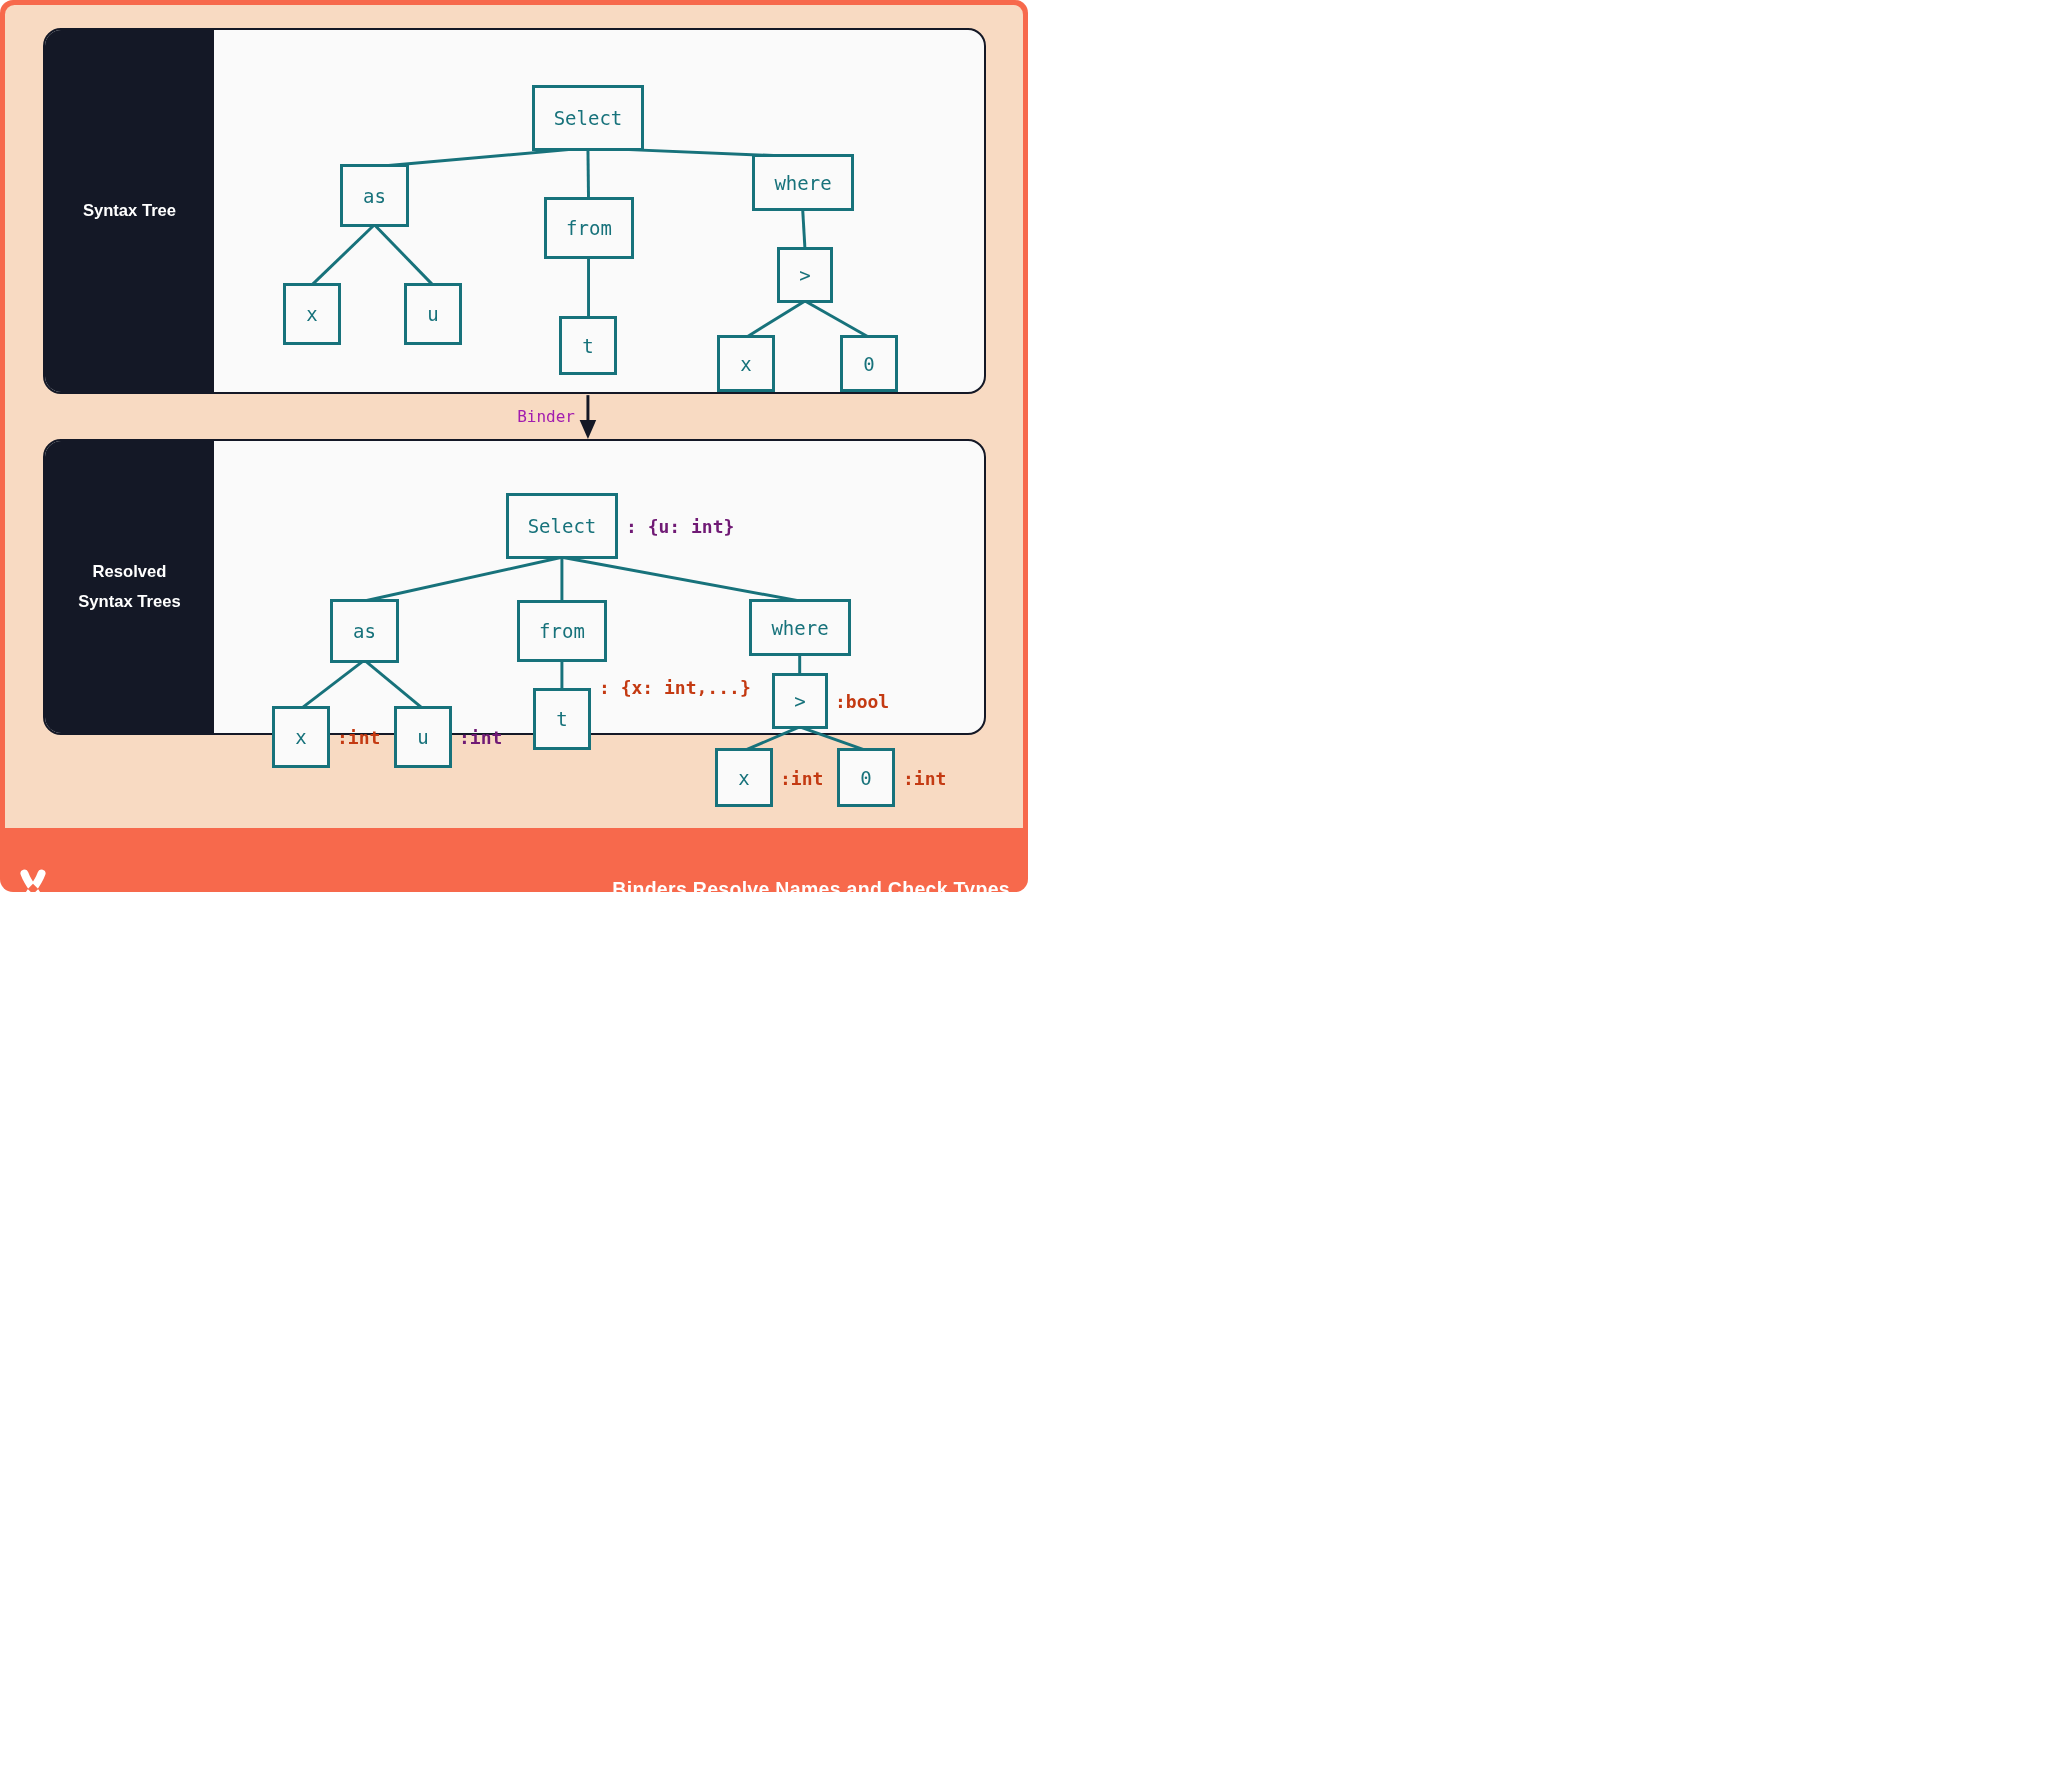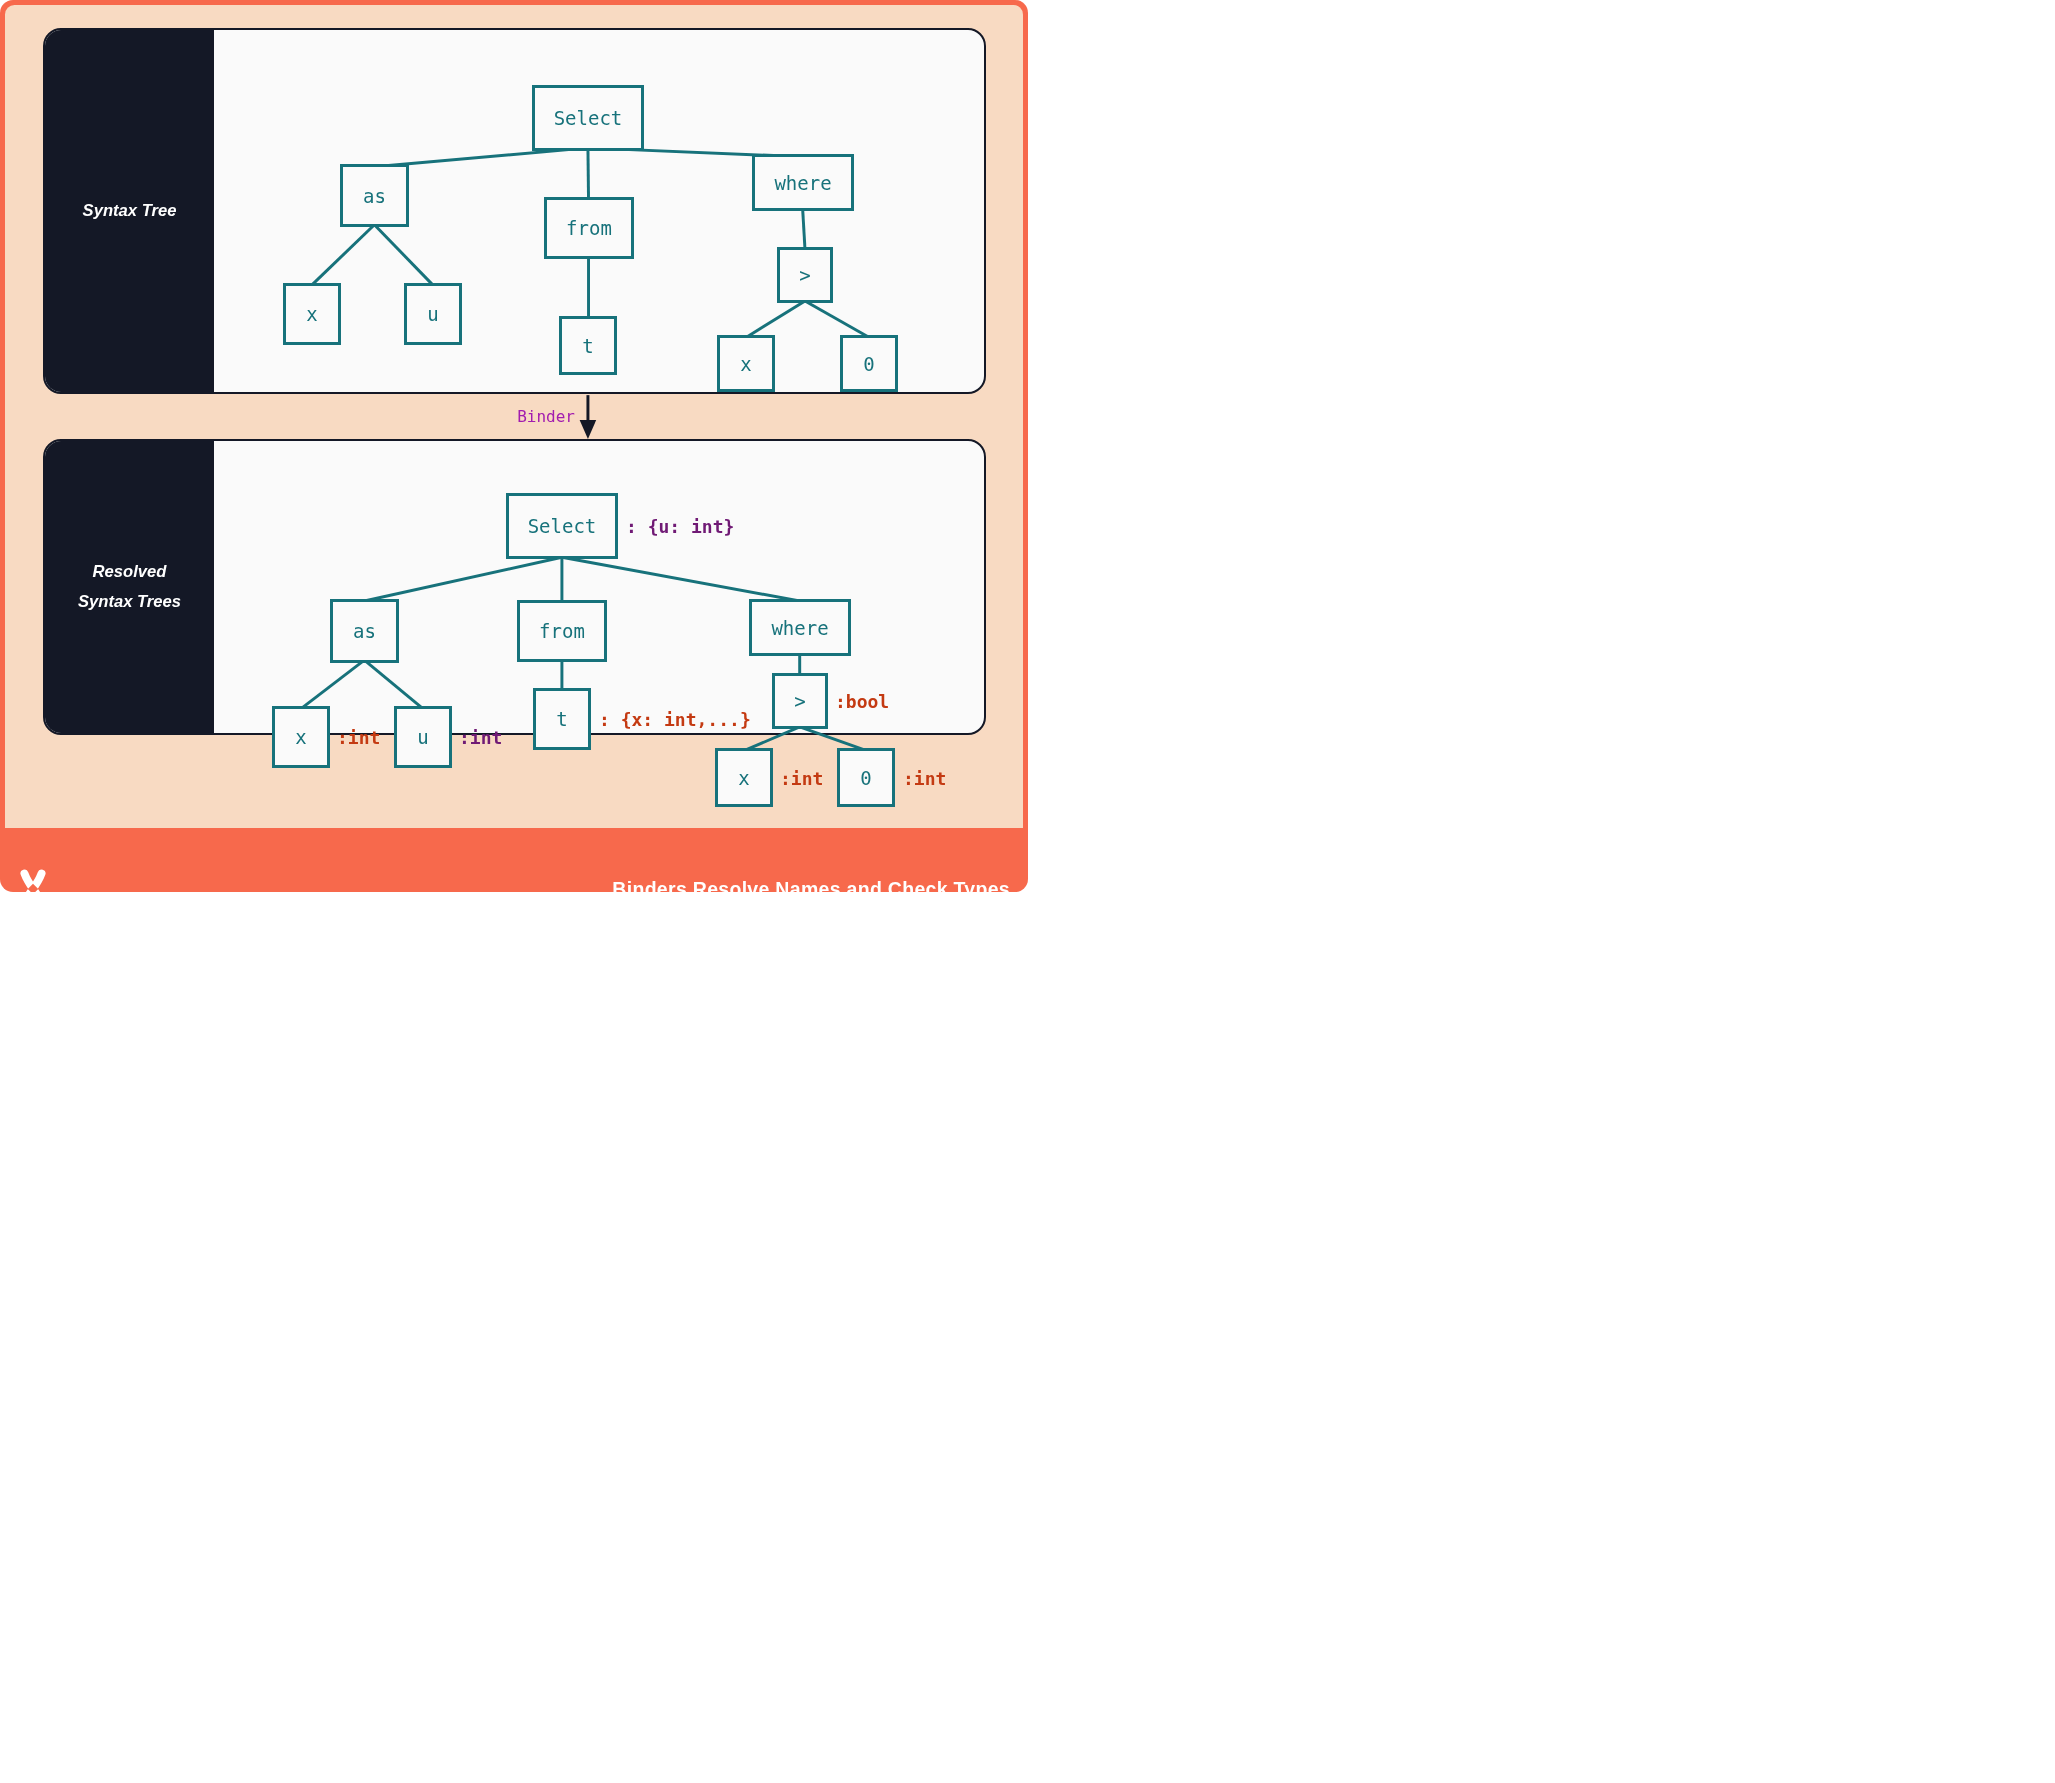--- a/index.html
+++ b/index.html
@@ -3,21 +3,21 @@
 <meta charset="utf-8">
 <style>
   html,body{margin:0;padding:0;background:#ffffff;}
   .stage{position:relative;width:1028px;height:892px;overflow:hidden;
          font-family:"Liberation Sans",sans-serif;}
   .frame{position:absolute;inset:0;background:#f7694c;border-radius:13px;}
   .peach{position:absolute;left:5.3px;right:5.3px;top:5.3px;height:823px;
          background:#f8dac2;border-radius:9.5px 9.5px 0 0;}
 
   .panel{position:absolute;left:43px;width:943px;background:#fafafa;
-         border:2.4px solid #141826;border-radius:18px;overflow:hidden;box-sizing:border-box;font-style:italic;}
+         border:2.4px solid #141826;border-radius:18px;overflow:hidden;box-sizing:border-box;}
   #panel-1{top:28px;height:366px;}
   #panel-2{top:439px;height:296px;}
   .side{position:absolute;left:0;top:0;bottom:0;width:169px;background:#141826;
         color:#ffffff;display:flex;flex-direction:column;justify-content:center;
         align-items:center;font-weight:bold;font-size:16.6px;line-height:1.8;text-align:center;}
 
   svg.edges{position:absolute;left:0;top:0;width:1028px;height:892px;pointer-events:none;}
   .edge{stroke:#17727b;stroke-width:5;}
 
   .node{position:absolute;background:#fafafa;border:3px solid #17727b;color:#17727b;
@@ -107,21 +107,21 @@
   <div class="node" style="left:272px;top:706px;width:58px;height:62px">x</div>
   <div class="node" style="left:394px;top:706px;width:58px;height:62px">u</div>
   <div class="node" style="left:533px;top:688px;width:58px;height:62px">t</div>
   <div class="node" style="left:772px;top:673px;width:56px;height:56px">&gt;</div>
   <div class="node" style="left:715px;top:748px;width:58px;height:59px">x</div>
   <div class="node" style="left:837px;top:748px;width:58px;height:59px">0</div>
 
   <span class="ann navy" style="left:626px;top:526px">: {u: int}</span>
   <span class="ann red" style="left:337px;top:737px">:int</span>
   <span class="ann navy" style="left:459px;top:737px">:int</span>
-  <span class="ann red" style="left:599px;top:719px">: {x: int,...}</span>
+  <span class="ann red" style="left:599px;top:687px">: {x: int,...}</span>
   <span class="ann red" style="left:835px;top:701px">:bool</span>
   <span class="ann red" style="left:780px;top:778px">:int</span>
   <span class="ann red" style="left:903px;top:778px">:int</span>
 
   <div class="footer">
     <svg class="footer-logo" width="32" height="41" viewBox="0 0 60 76">
       <path d="M14 8 C23 33 40 45 47 66" stroke="#ffffff" stroke-width="15" fill="none" stroke-linecap="round"></path>
       <path d="M46 8 C37 33 20 45 13 66" stroke="#ffffff" stroke-width="15" fill="none" stroke-linecap="round"></path>
       <rect x="23" y="30" width="14" height="14" transform="rotate(45 30 37)" fill="#f7694c"></rect>
     </svg>

